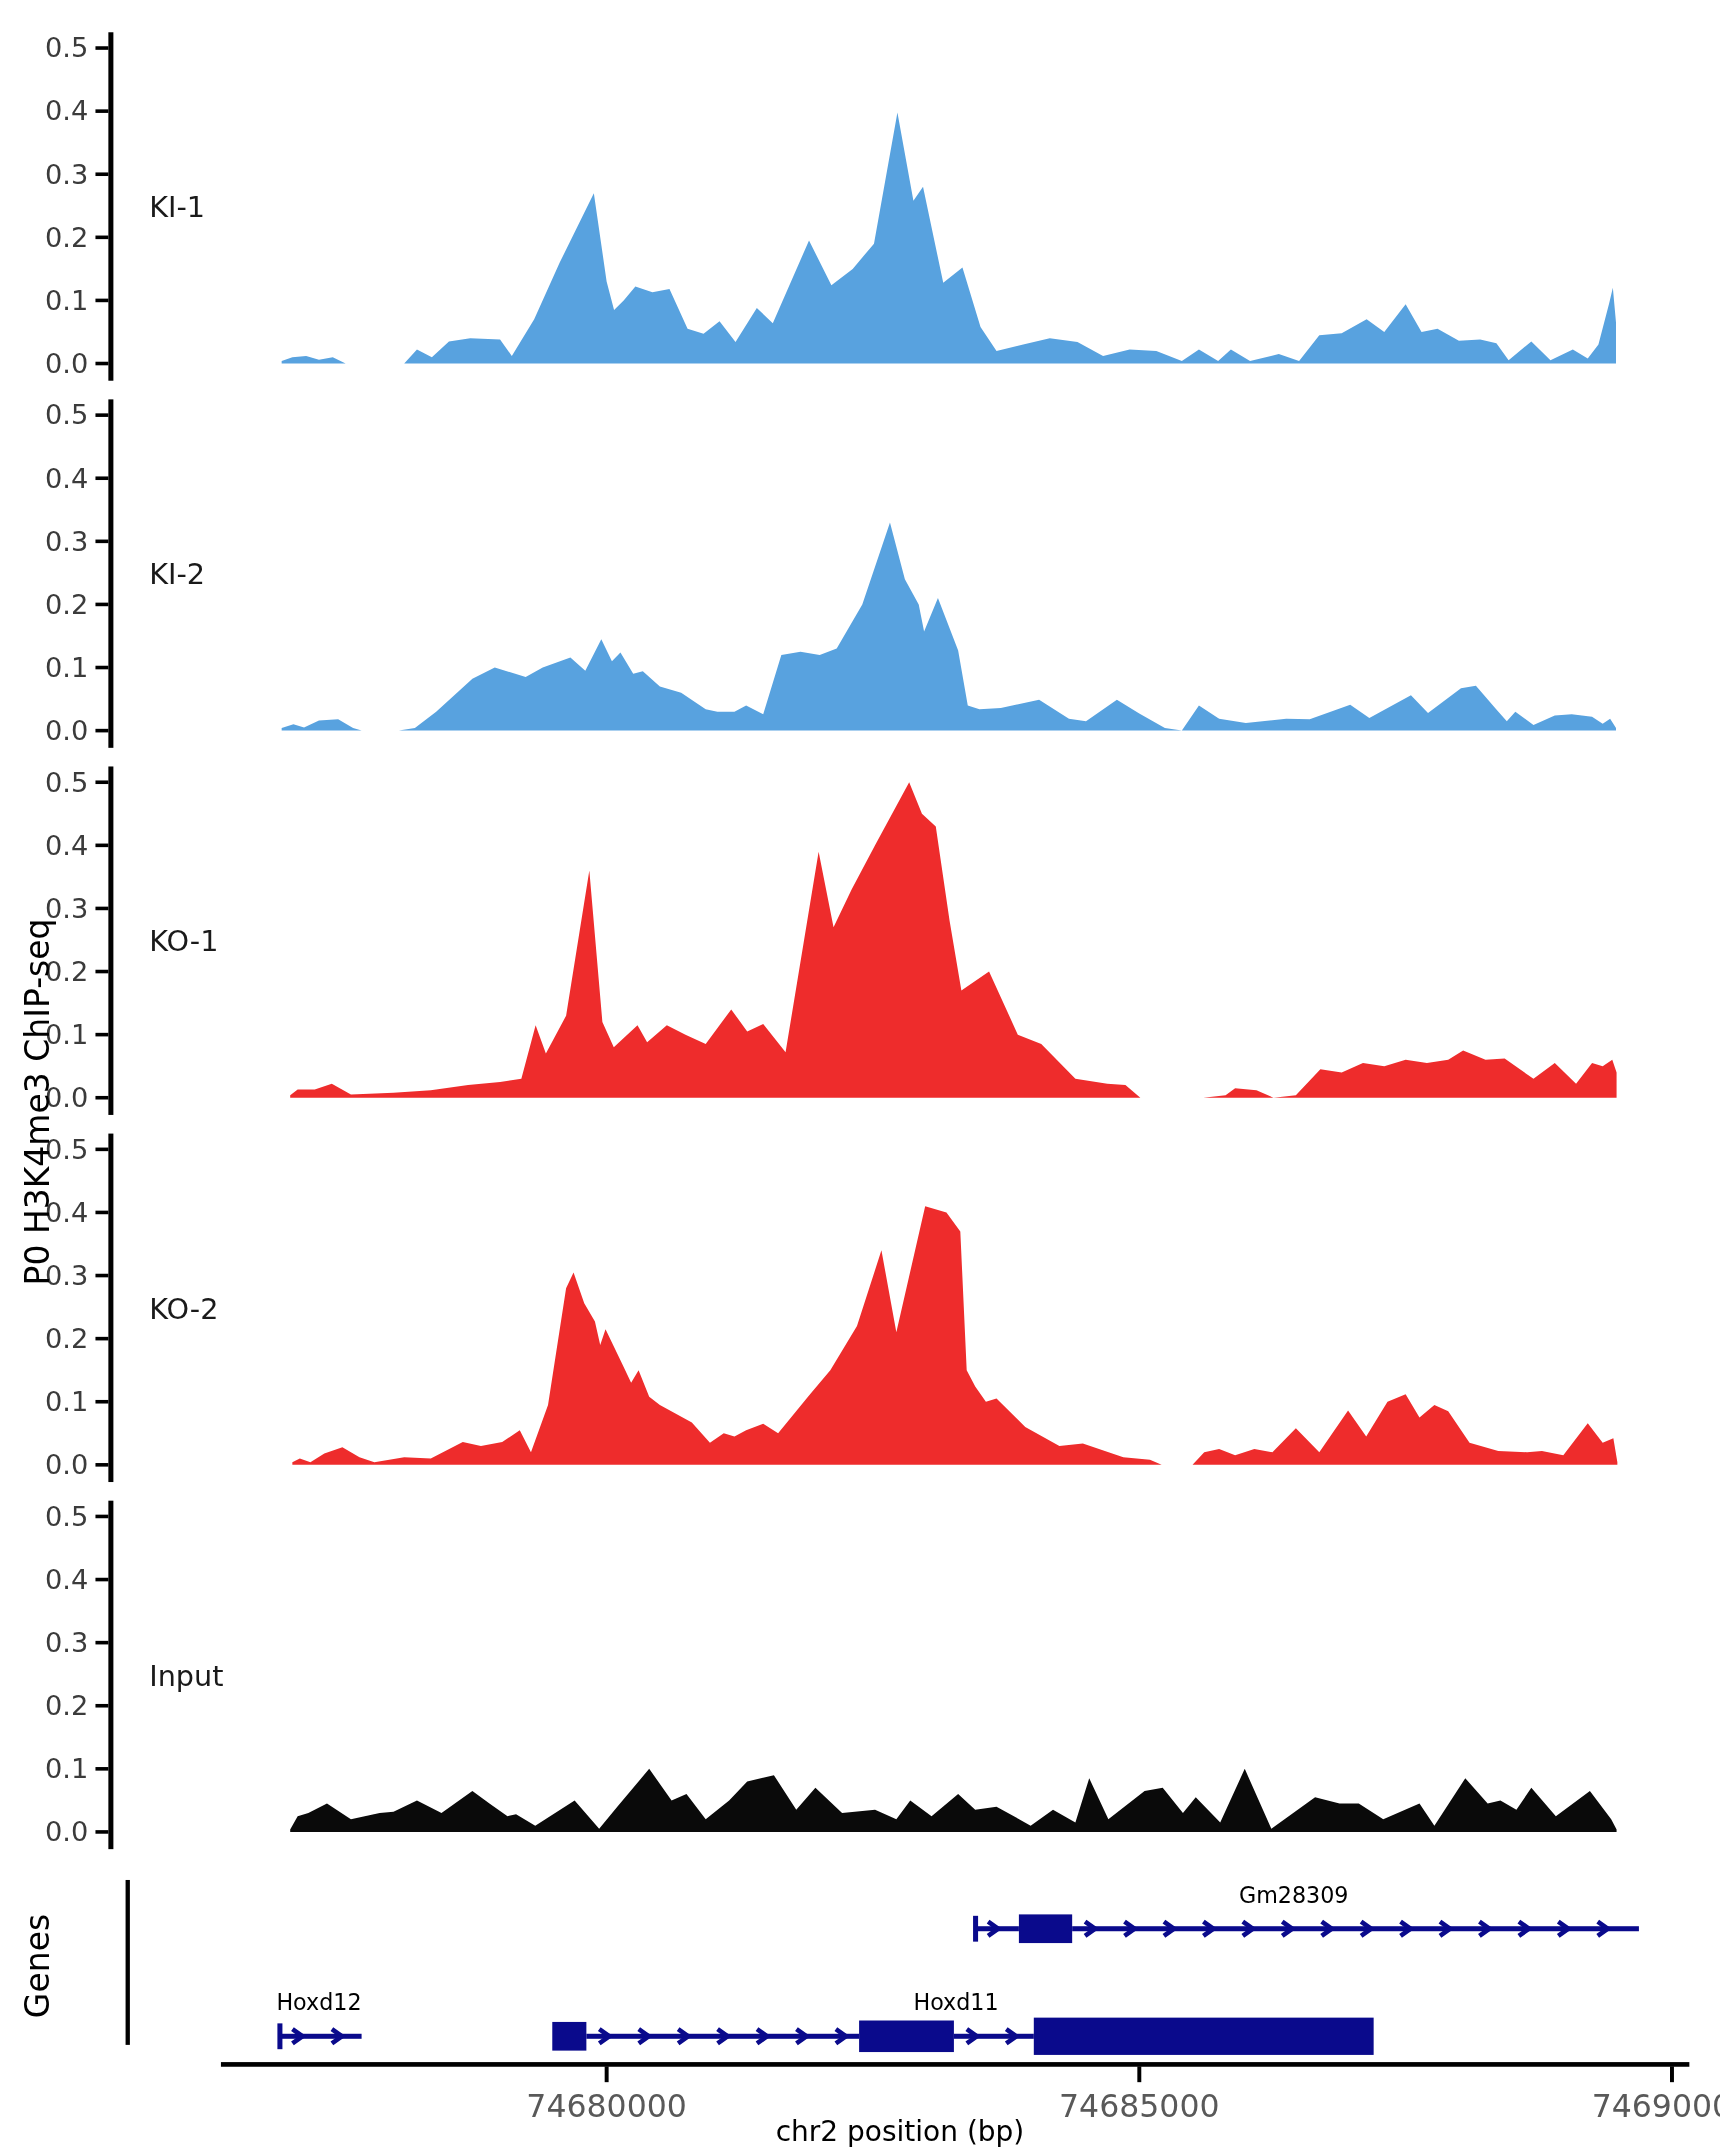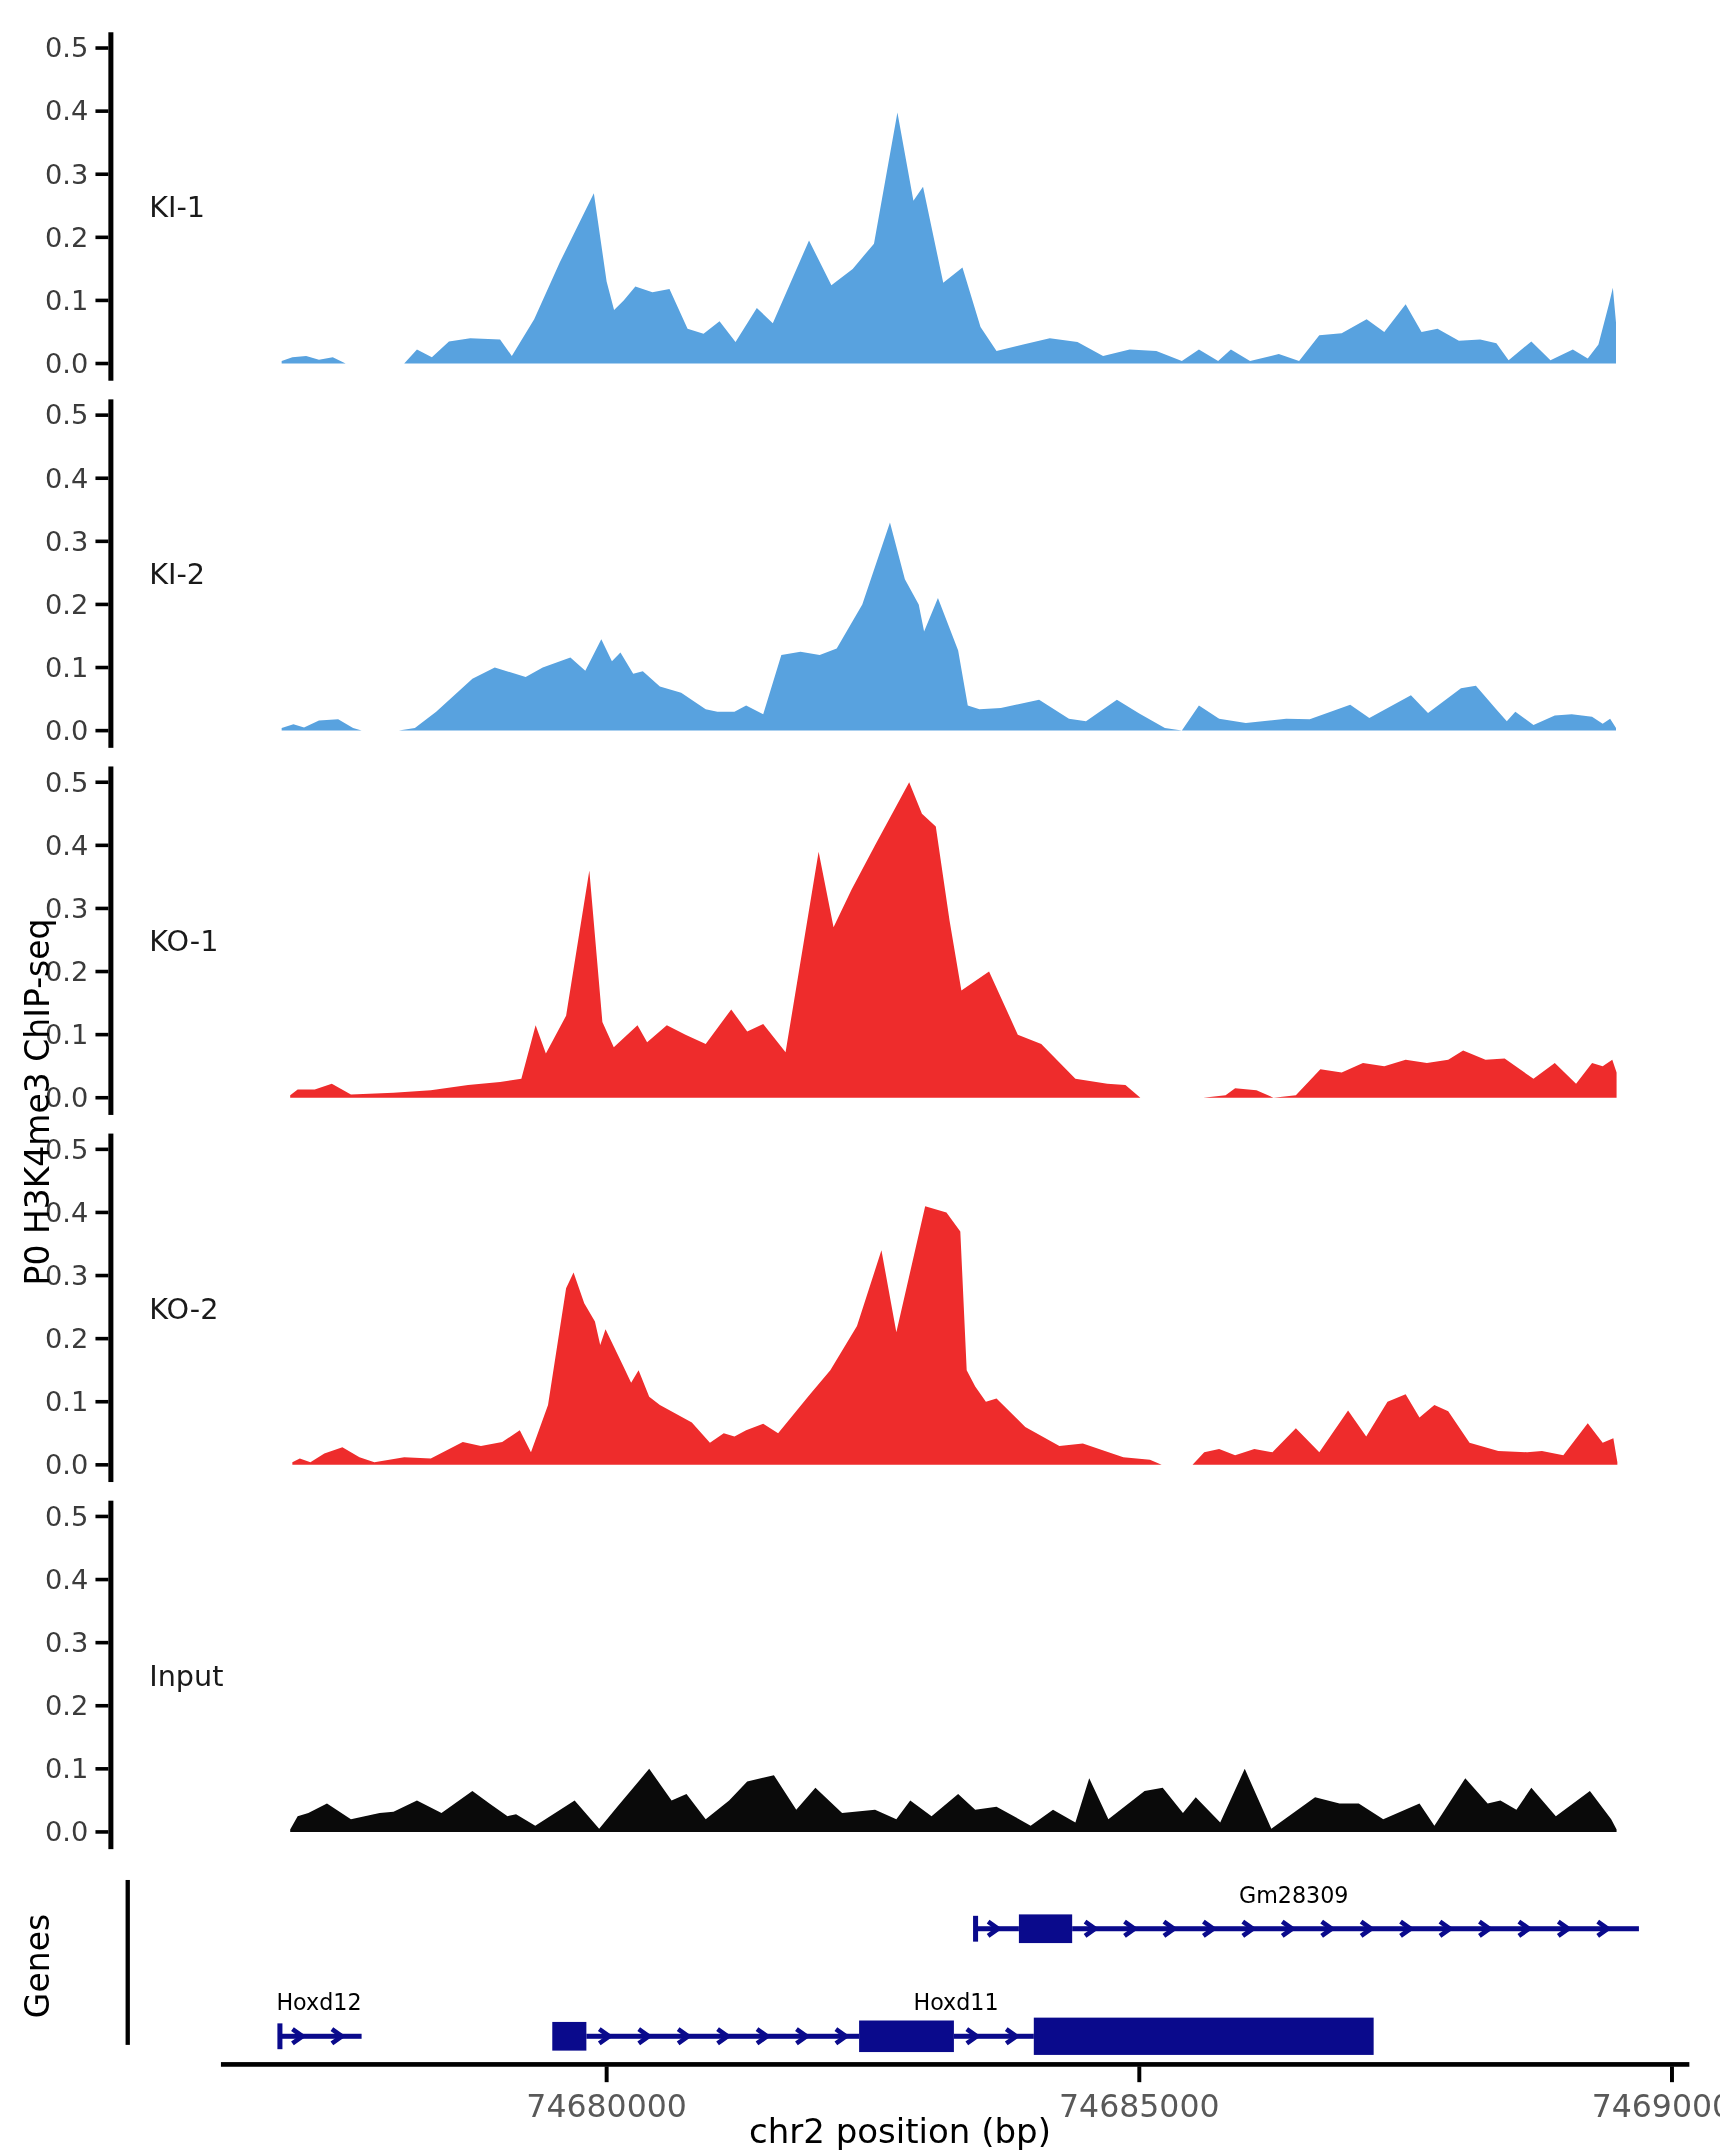--- a/index.html
+++ b/index.html
@@ -2,21 +2,21 @@
 <html style="font-size:11.5px"><head>
 <meta charset="utf-8">
 <style>
   html,body{margin:0;padding:0;background:#ffffff;overflow:hidden;}
   .fig{position:relative;width:1721px;height:2151px;background:#fff;
        font-family:"DejaVu Sans", sans-serif;overflow:hidden;}
   .fig svg{position:absolute;left:0;top:0;overflow:hidden;}
   .rot{position:absolute;transform:translate(-50%,-50%) rotate(-90deg);
        white-space:nowrap;font-size:33px;color:#000;}
   .xlabel{position:absolute;transform:translate(-50%,-50%);
-       white-space:nowrap;font-size:34px;color:#000;}
+       white-space:nowrap;font-size:28px;color:#000;}
 </style>
 </head>
 <body>
 
 <div class="fig">
   <svg id="plot" width="1721" height="2151" viewBox="0 0 2400 3000">
       <g>
         <rect x="151" y="45" width="7" height="486" fill="#000000"></rect>
         <rect x="133" y="504.5" width="18" height="5" fill="#000000"></rect>
         <text x="123" y="520" font-size="38" fill="#3B3B3B" text-anchor="end" font-family="&quot;DejaVu Sans&quot;, sans-serif">0.0</text>

